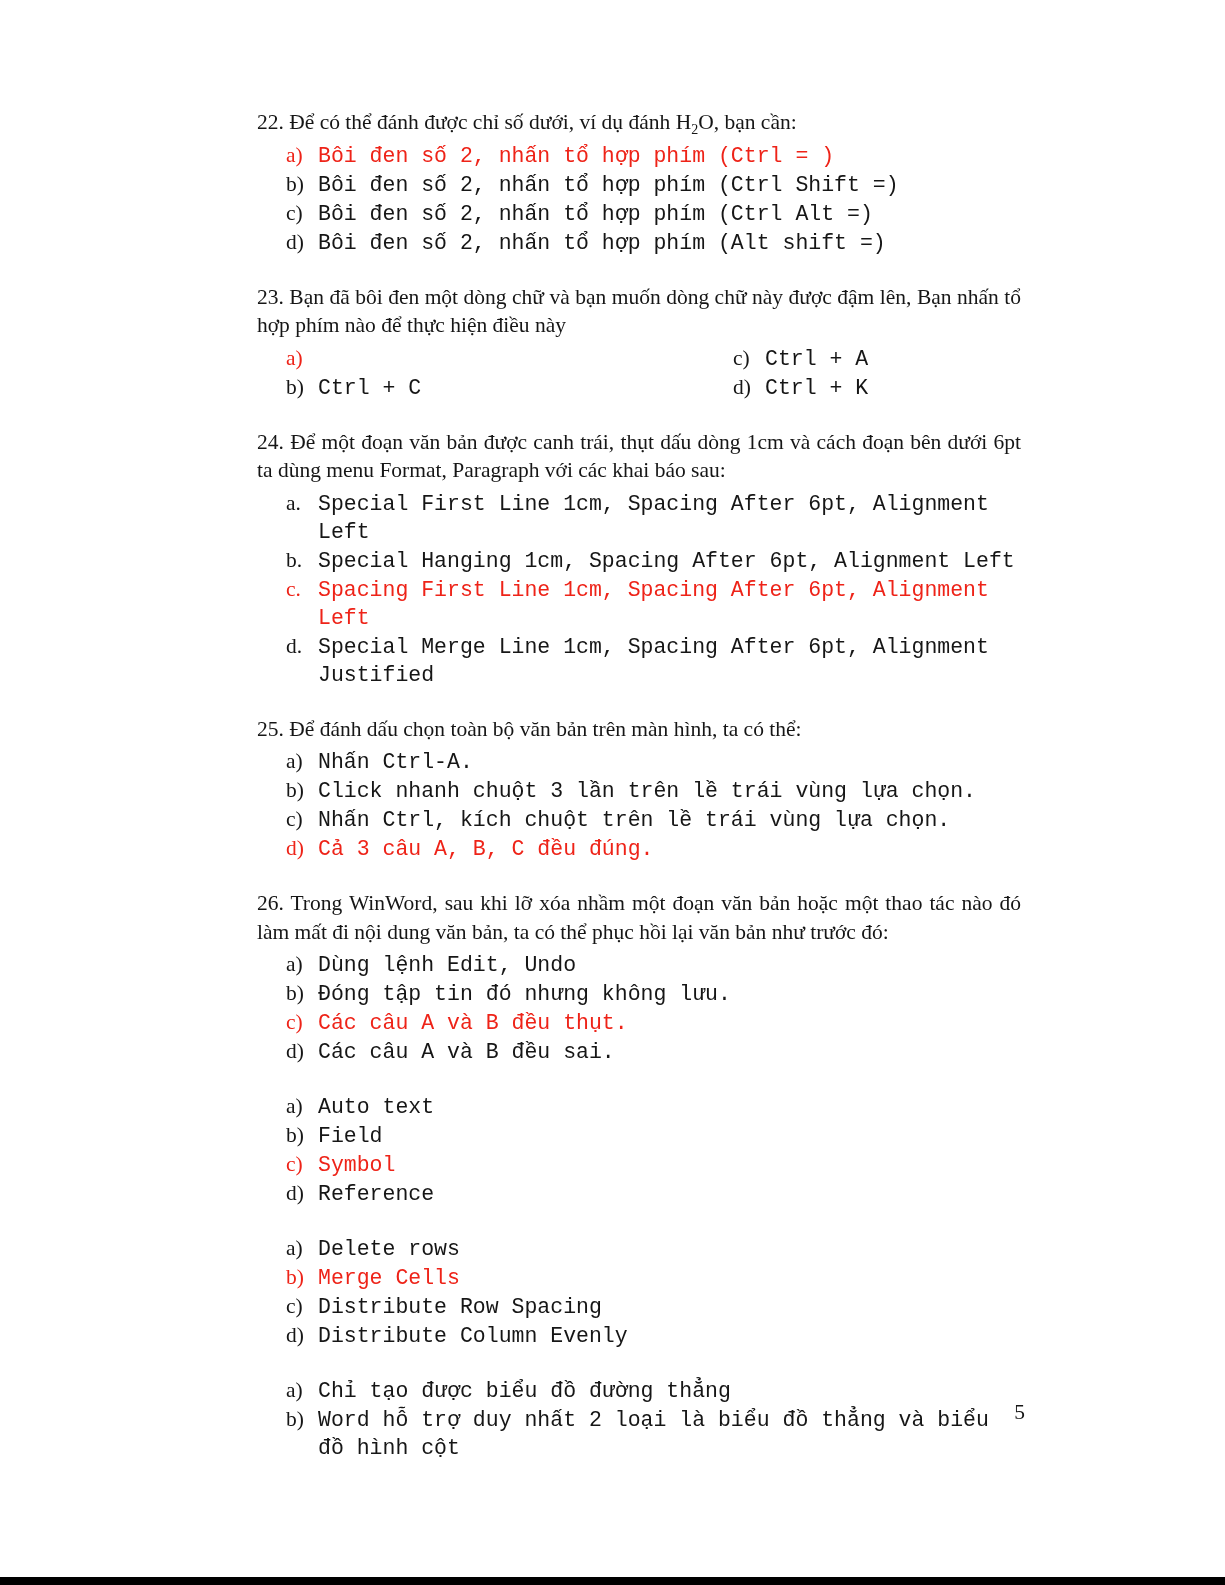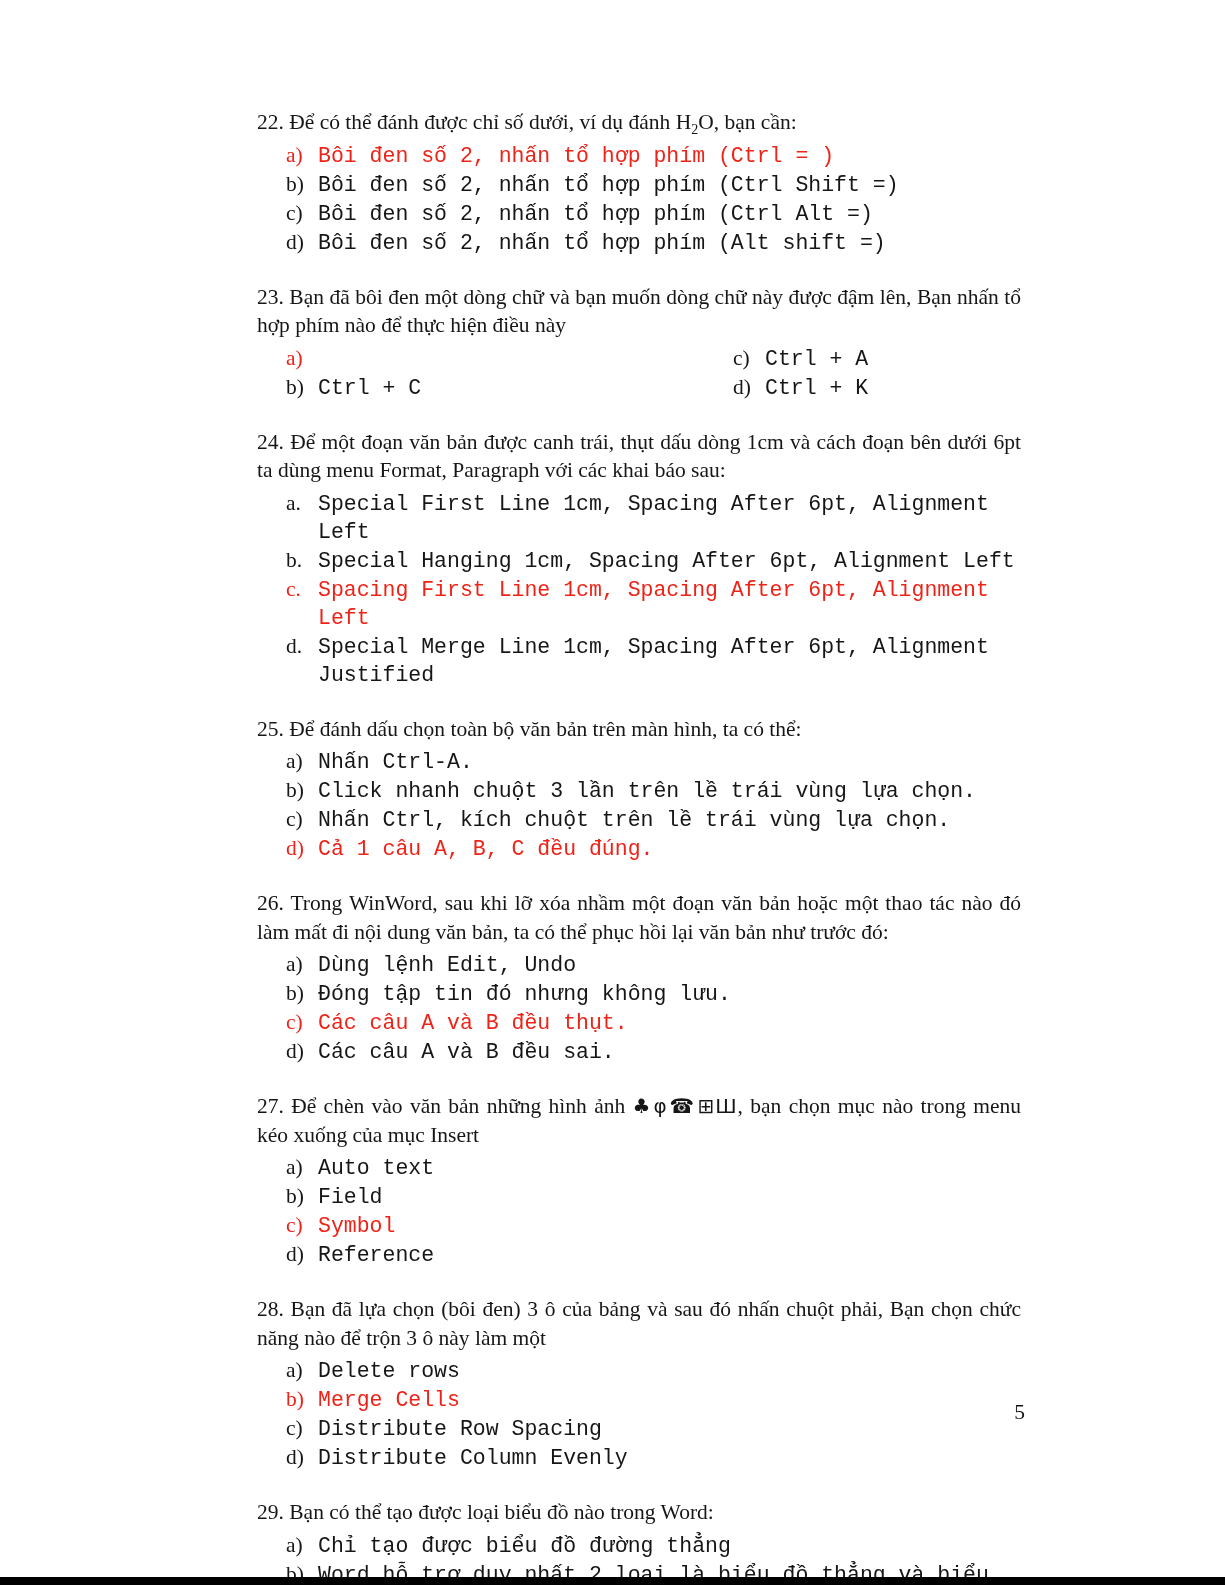--- a/index.html
+++ b/index.html
@@ -115,21 +115,21 @@
         <div class="option">
           <span class="lab">b)</span>
           <span class="txt">Click nhanh chuột 3 lần trên lề trái vùng lựa chọn.</span>
         </div>
         <div class="option">
           <span class="lab">c)</span>
           <span class="txt">Nhấn Ctrl, kích chuột trên lề trái vùng lựa chọn.</span>
         </div>
         <div class="option hl">
           <span class="lab">d)</span>
-          <span class="txt">Cả 1 câu A, B, C đều đúng.</span>
+          <span class="txt">Cả 3 câu A, B, C đều đúng.</span>
         </div>
       </div>
     </section>
     <section class="question">
       <p class="prompt">26. Trong WinWord, sau khi lỡ xóa nhầm một đoạn văn bản hoặc một thao tác nào đó làm mất đi nội dung văn bản, ta có thể phục hồi lại văn bản như trước đó:</p>
       <div class="options">
         <div class="option">
           <span class="lab">a)</span>
           <span class="txt">Dùng lệnh Edit, Undo</span>
         </div>
@@ -141,63 +141,60 @@
           <span class="lab">c)</span>
           <span class="txt">Các câu A và B đều thụt.</span>
         </div>
         <div class="option">
           <span class="lab">d)</span>
           <span class="txt">Các câu A và B đều sai.</span>
         </div>
       </div>
     </section>
     <section class="question">
-      <p class="prompt">27. Để chèn vào văn bản những hình ảnh <span class="syms">♣φ☎⊞Ш</span>, bạn chọn mục nào trong menu kéo xuống của mục Insert</p>
       <div class="options">
         <div class="option">
           <span class="lab">a)</span>
           <span class="txt">Auto text</span>
         </div>
         <div class="option">
           <span class="lab">b)</span>
           <span class="txt">Field</span>
         </div>
         <div class="option hl">
           <span class="lab">c)</span>
           <span class="txt">Symbol</span>
         </div>
         <div class="option">
           <span class="lab">d)</span>
           <span class="txt">Reference</span>
         </div>
       </div>
     </section>
     <section class="question">
-      <p class="prompt">28. Bạn đã lựa chọn (bôi đen) 3 ô của bảng và sau đó nhấn chuột phải, Bạn chọn chức năng nào để trộn 3 ô này làm một</p>
       <div class="options">
         <div class="option">
           <span class="lab">a)</span>
           <span class="txt">Delete rows</span>
         </div>
         <div class="option hl">
           <span class="lab">b)</span>
           <span class="txt">Merge Cells</span>
         </div>
         <div class="option">
           <span class="lab">c)</span>
           <span class="txt">Distribute Row Spacing</span>
         </div>
         <div class="option">
           <span class="lab">d)</span>
           <span class="txt">Distribute Column Evenly</span>
         </div>
       </div>
     </section>
     <section class="question">
-      <p class="prompt">29. Bạn có thể tạo được loại biểu đồ nào trong Word:</p>
       <div class="options">
         <div class="option">
           <span class="lab">a)</span>
           <span class="txt">Chỉ tạo được biểu đồ đường thẳng</span>
         </div>
         <div class="option">
           <span class="lab">b)</span>
           <span class="txt">Word hỗ trợ duy nhất 2 loại là biểu đồ thẳng và biểu đồ hình cột</span>
         </div>
       </div>

